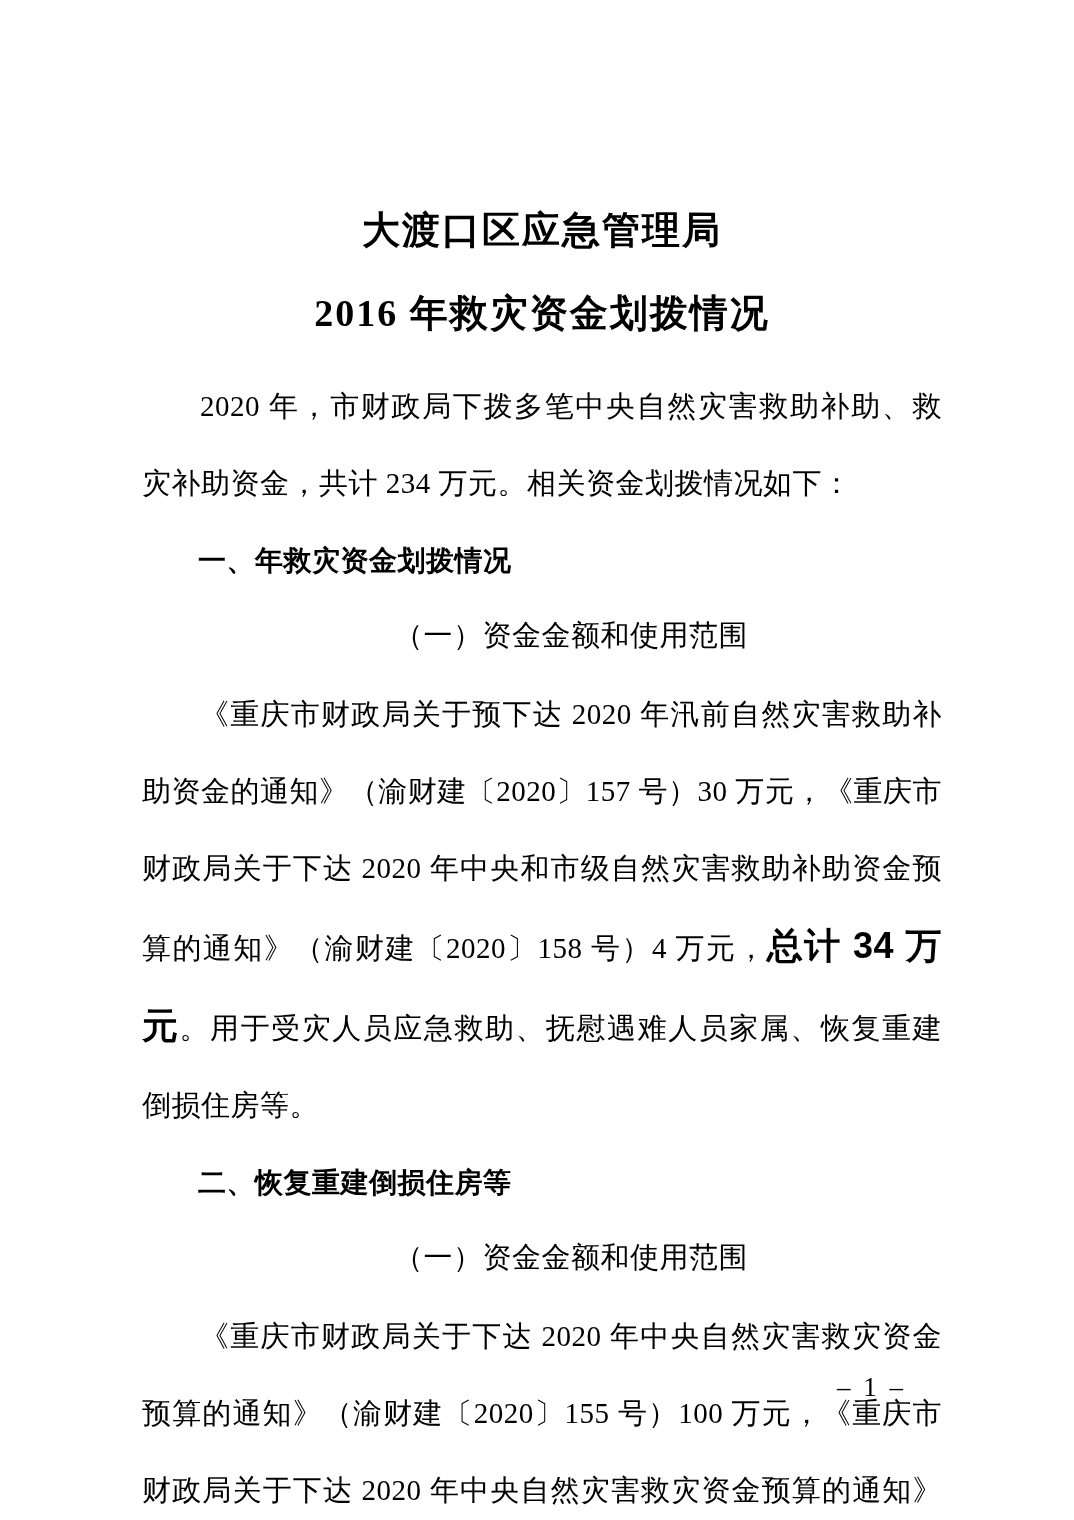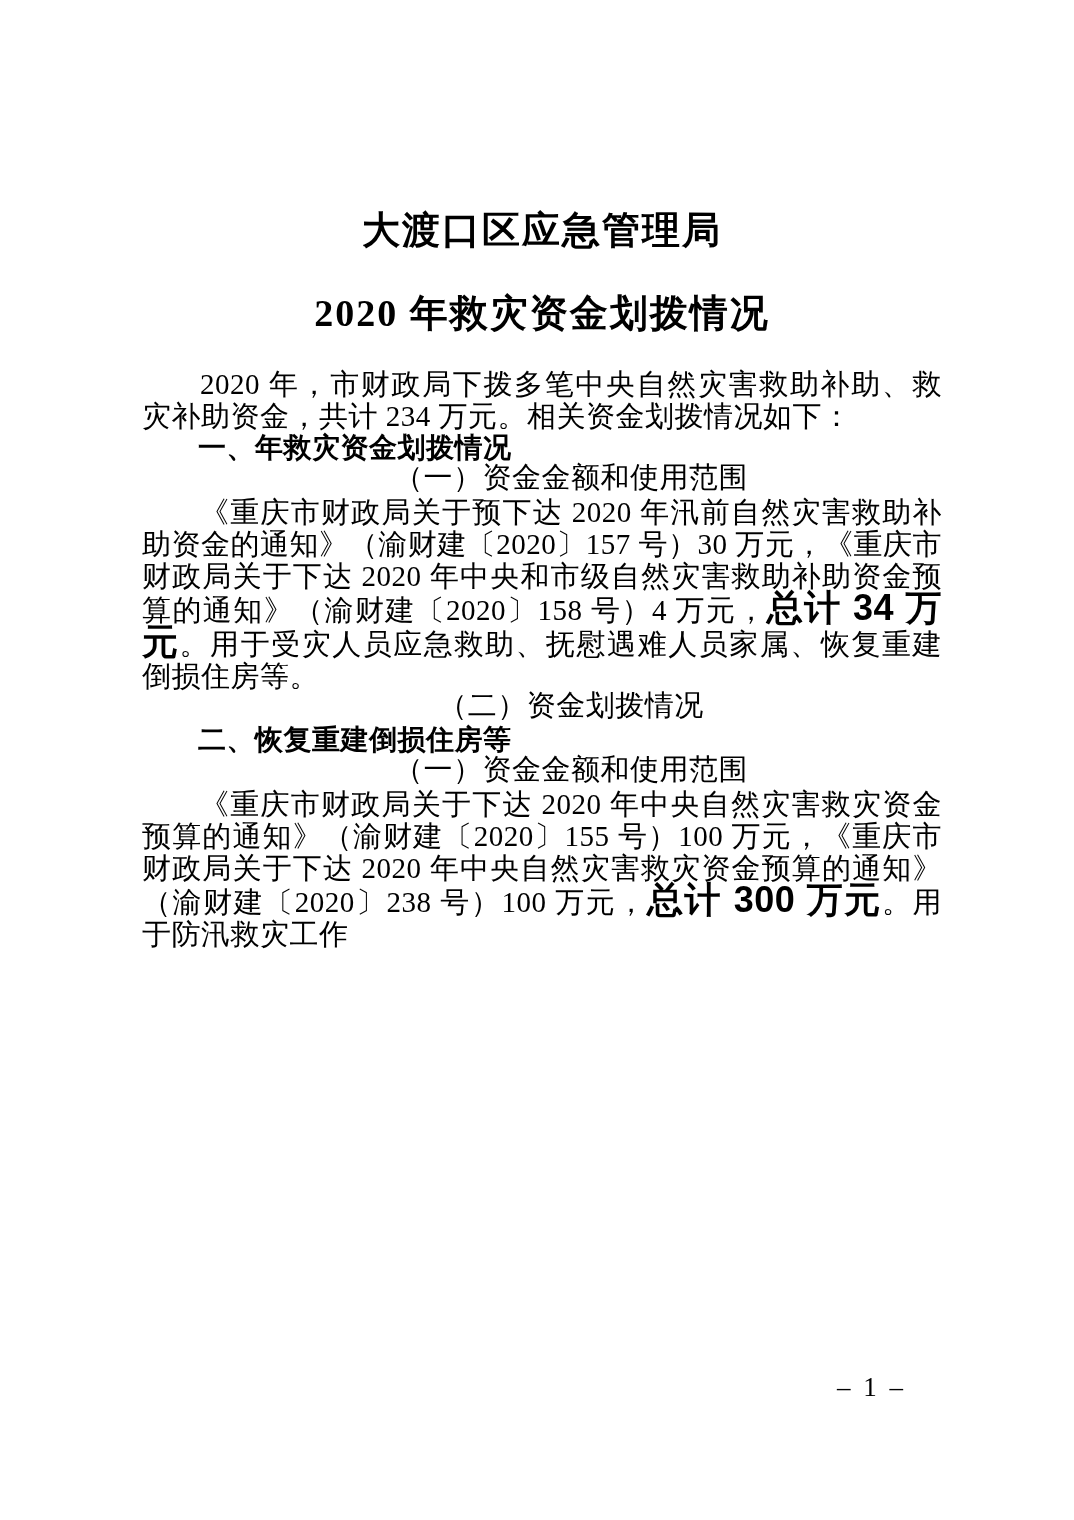--- a/index.html
+++ b/index.html
@@ -24,21 +24,21 @@
     font-weight: 700;
     text-align: center;
     line-height: 50px;
     letter-spacing: 2px;
     font-family: "Liberation Serif", "DejaVu Serif", serif;
   }
   .doc-title-1 { margin-bottom: 33px; }
   .doc-title-2 { margin-bottom: 30px; }
   .para {
     font-size: 29px;
-    line-height: 32px;
+    line-height: 77px;
     text-indent: 2em;
     text-align: justify;
     text-justify: inter-ideograph;
     letter-spacing: 0.5px;
     font-weight: 400;
   }
   .para .seg-bold {
     font-weight: 700;
     font-family: "Liberation Sans", "DejaVu Sans", sans-serif;
     font-size: 36px;
@@ -64,31 +64,30 @@
   }
 </style>
 </head>
 <body>
 
 <div class="page">
   <div class="content">
 
     <h1 class="doc-title doc-title-1">大渡口区应急管理局</h1>
 
-    <h1 class="doc-title doc-title-2">2020 年救灾资金划拨情况</h1>
+    <h1 class="doc-title doc-title-2">2016 年救灾资金划拨情况</h1>
 
     <p class="para"><span>2020 年，市财政局下拨多笔中央自然灾害救助补助、救灾补助资金，共计 234 万元。相关资金划拨情况如下：</span></p>
 
     <p class="para heading"><span>一、年救灾资金划拨情况</span></p>
 
     <p class="para subheading"><span>（一）资金金额和使用范围</span></p>
 
     <p class="para"><span>《重庆市财政局关于预下达 2020 年汛前自然灾害救助补助资金的通知》（渝财建〔2020〕157 号）30 万元，《重庆市财政局关于下达 2020 年中央和市级自然灾害救助补助资金预算的通知》（渝财建〔2020〕158 号）4 万元，</span><span class="seg-bold">总计 34 万元</span><span>。用于受灾人员应急救助、抚慰遇难人员家属、恢复重建倒损住房等。</span></p>
 
-    <p class="para subheading"><span>（二）资金划拨情况</span></p>
 
 
     <p class="para heading"><span>二、恢复重建倒损住房等</span></p>
 
     <p class="para subheading"><span>（一）资金金额和使用范围</span></p>
 
     <p class="para"><span>《重庆市财政局关于下达 2020 年中央自然灾害救灾资金预算的通知》（渝财建〔2020〕155 号）100 万元，《重庆市财政局关于下达 2020 年中央自然灾害救灾资金预算的通知》（渝财建〔2020〕238 号）100 万元，</span><span class="seg-bold">总计 300 万元</span><span>。用于防汛救灾工作</span></p>
 
   </div>
 

